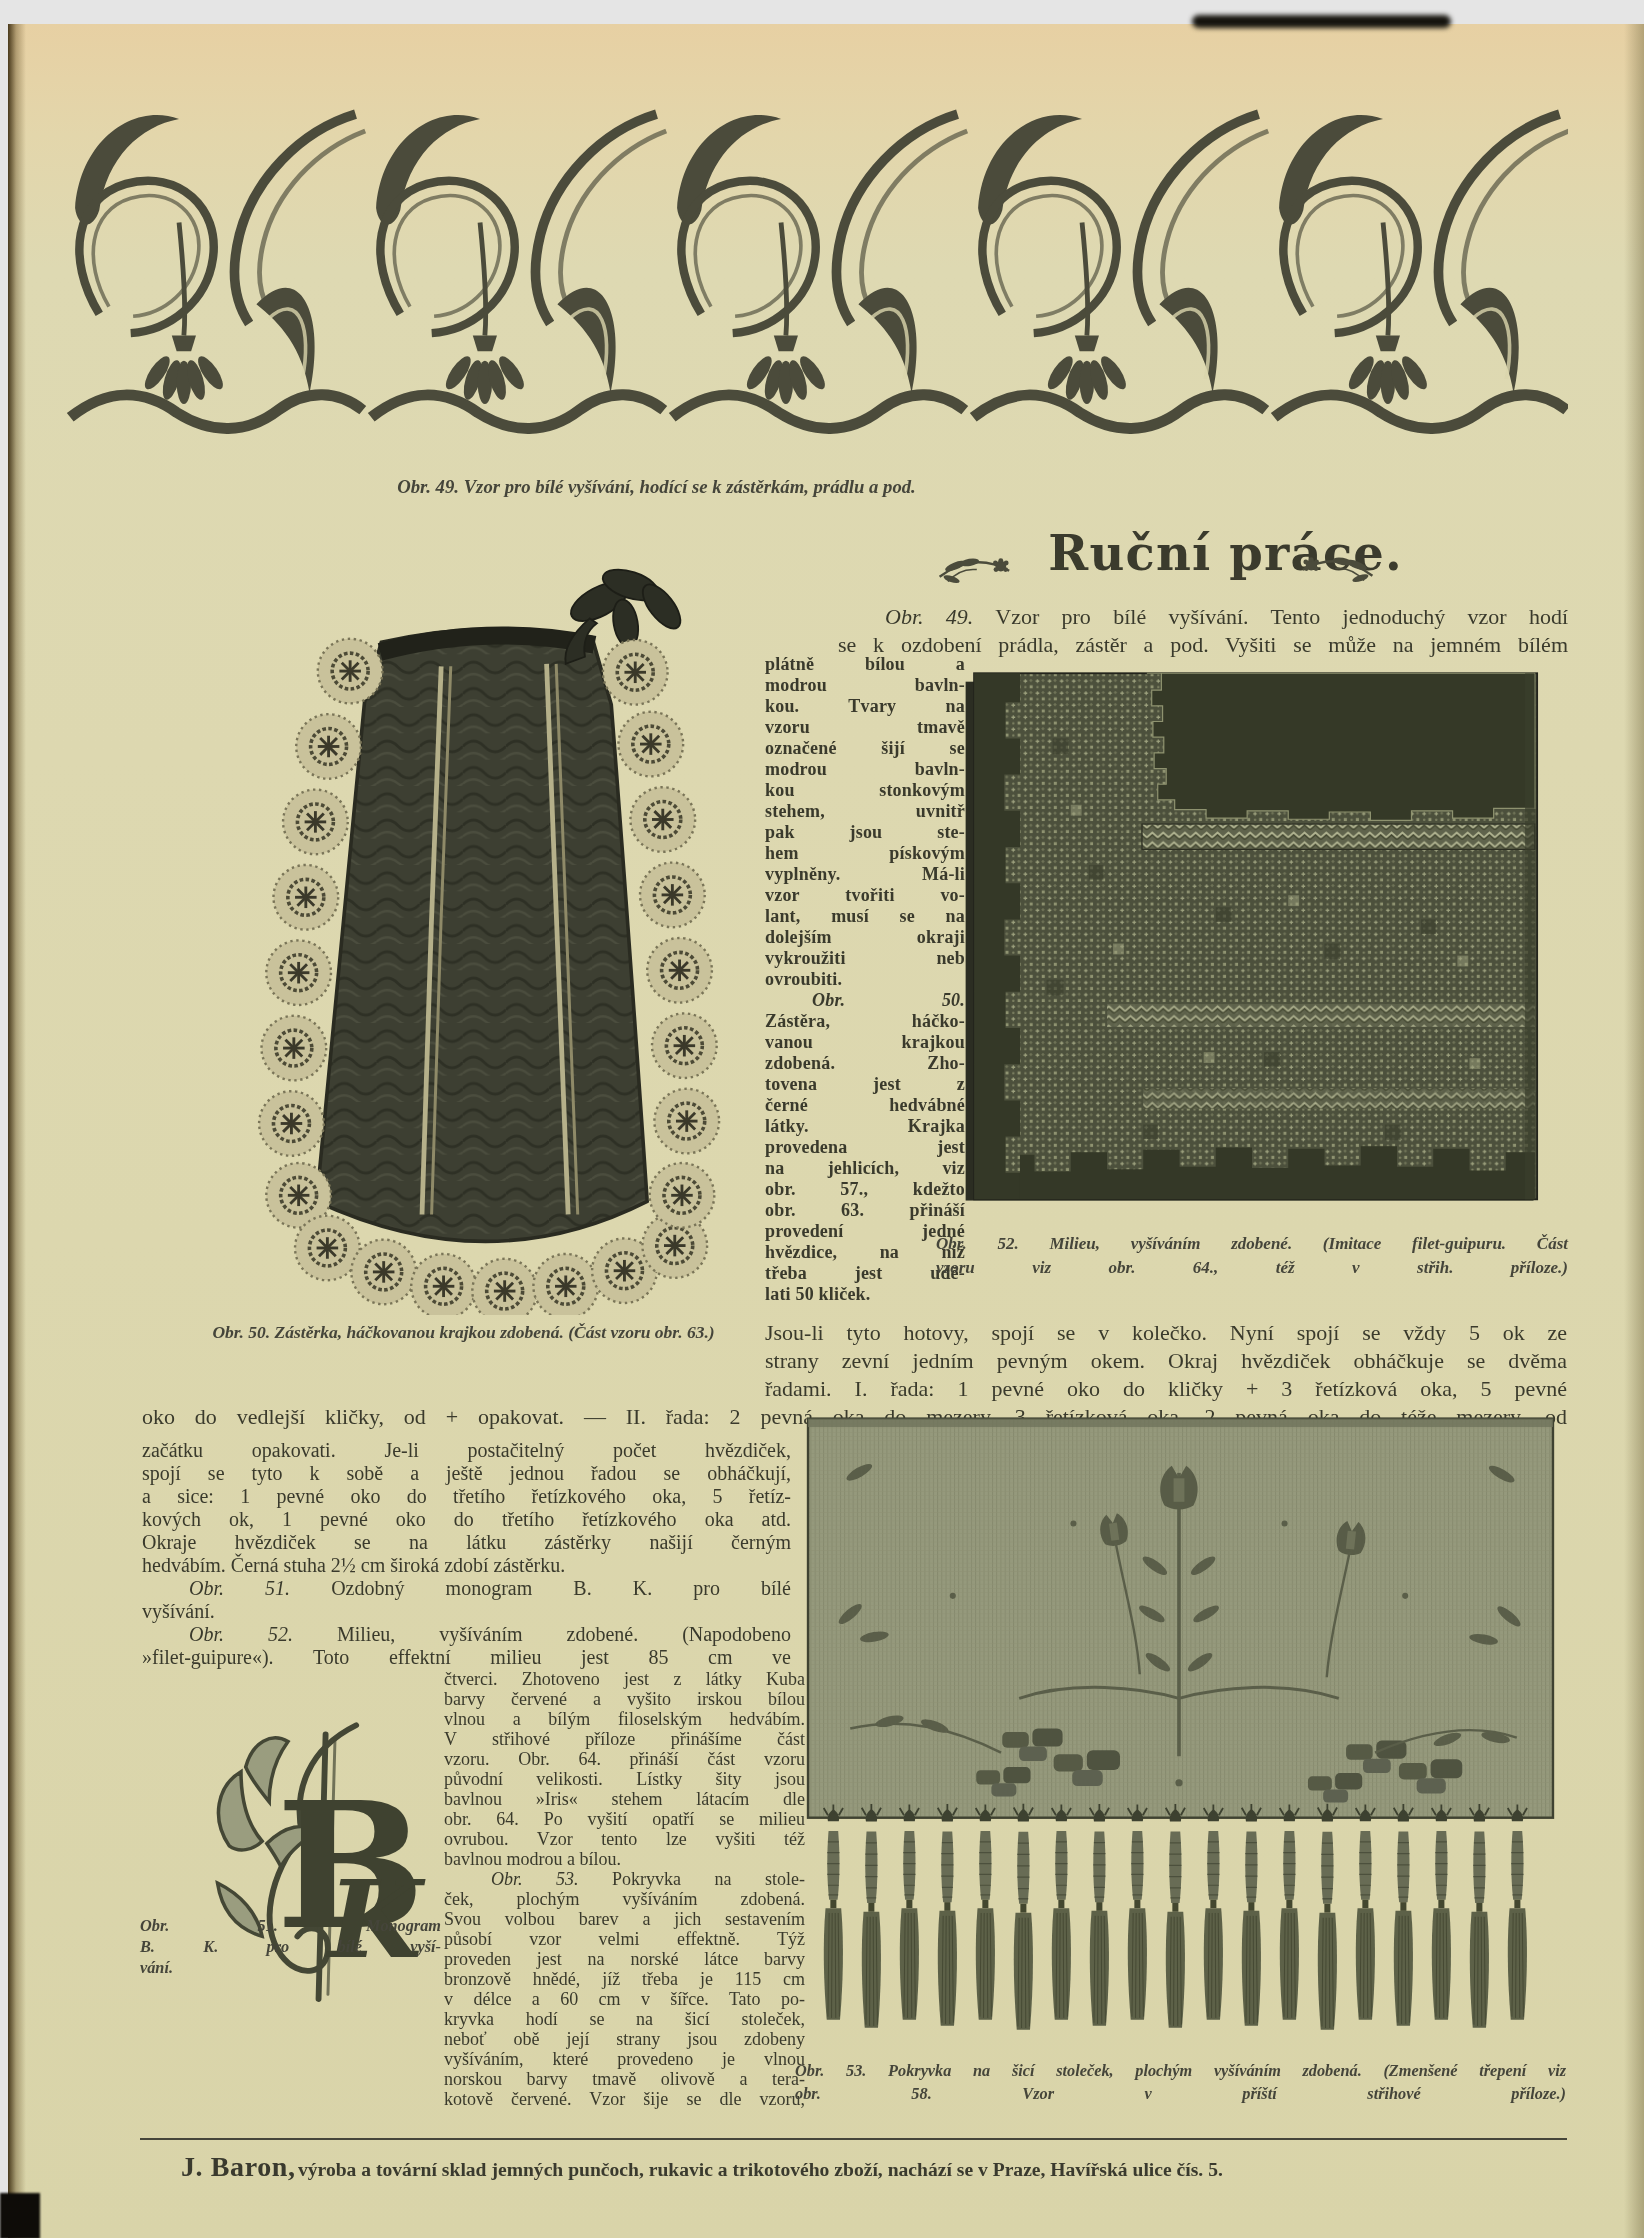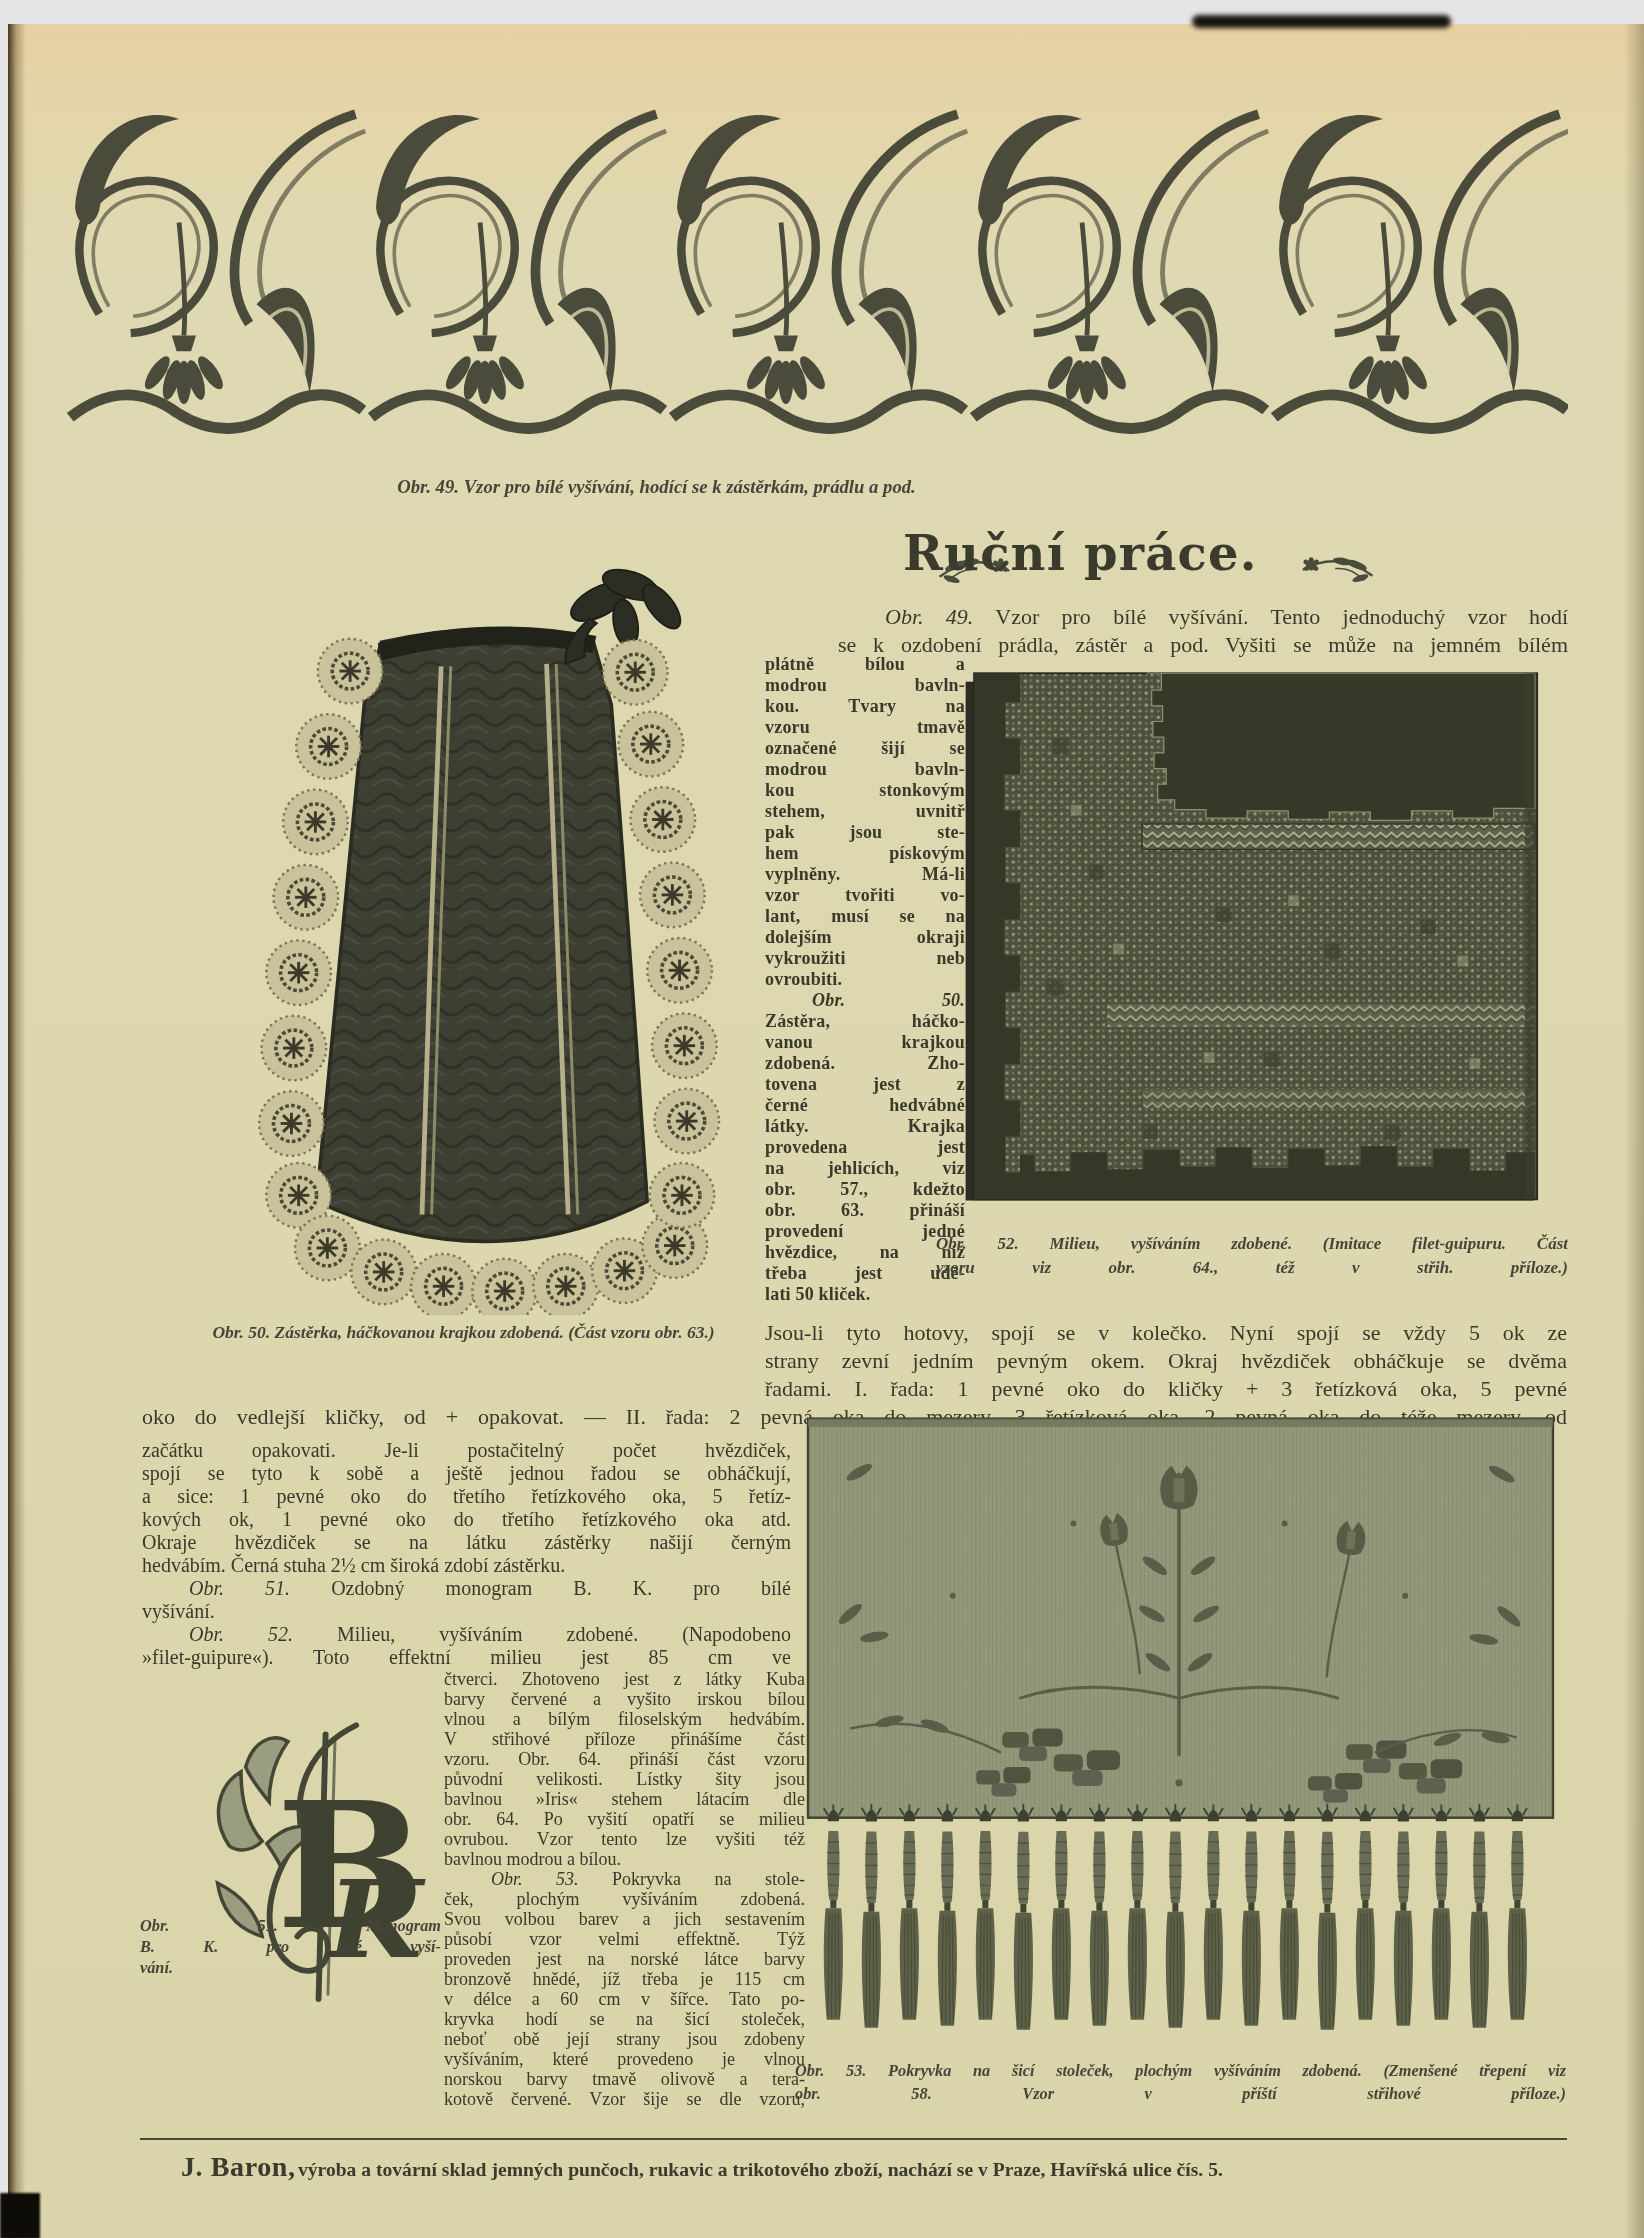--- a/index.html
+++ b/index.html
@@ -15,21 +15,21 @@
   #corner-smudge{position:absolute;left:1192px;top:14.5px;width:259px;height:13.2px;background:#15130d;border-radius:7.2px;filter:blur(2.4px)}
   #bl-corner{position:absolute;left:0;top:2193px;width:40px;height:46px;background:#0e0c08;filter:blur(1.2px)}
   .abs{position:absolute}
   .tline{text-align:justify;text-align-last:justify}
   .endlast .tline:last-child{text-align-last:left}
   .indent1 .tline:first-child{text-indent:47px}
   .cap{font-style:italic;font-weight:600;color:#45453a}
   .center{text-align:center}
   .narrow{font-weight:700;letter-spacing:0.2px}
   .title{font-family:"DejaVu Serif","Liberation Serif",serif;font-weight:700;font-size:48px;
-    color:#3b3b2d;text-align:left;letter-spacing:1.2px}
+    color:#3b3b2d;text-align:right;letter-spacing:1.2px}
   .footer{font-family:Liberation Serif, serif;font-weight:700;color:#3a3a2e;white-space:nowrap}
   .footer .brand{font-size:28px;letter-spacing:0.6px}
   .footer .adtext{font-size:19.6px}
   .rule{background:#46463a}
   svg{display:block}
 </style>
 </head>
 <body>
 
 <div id="scan">

